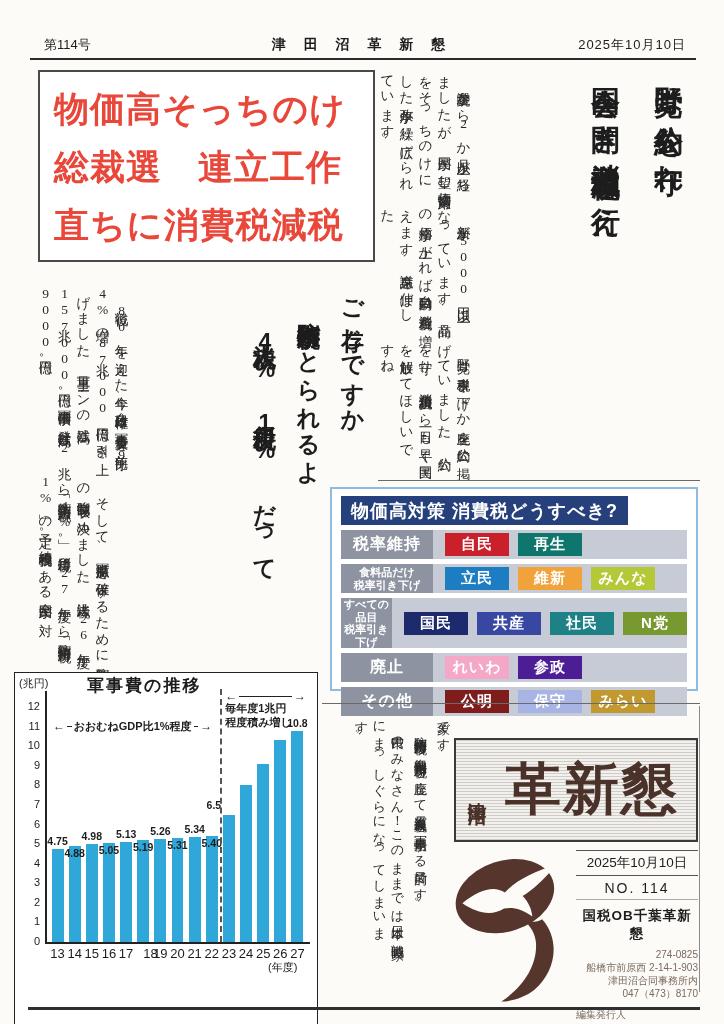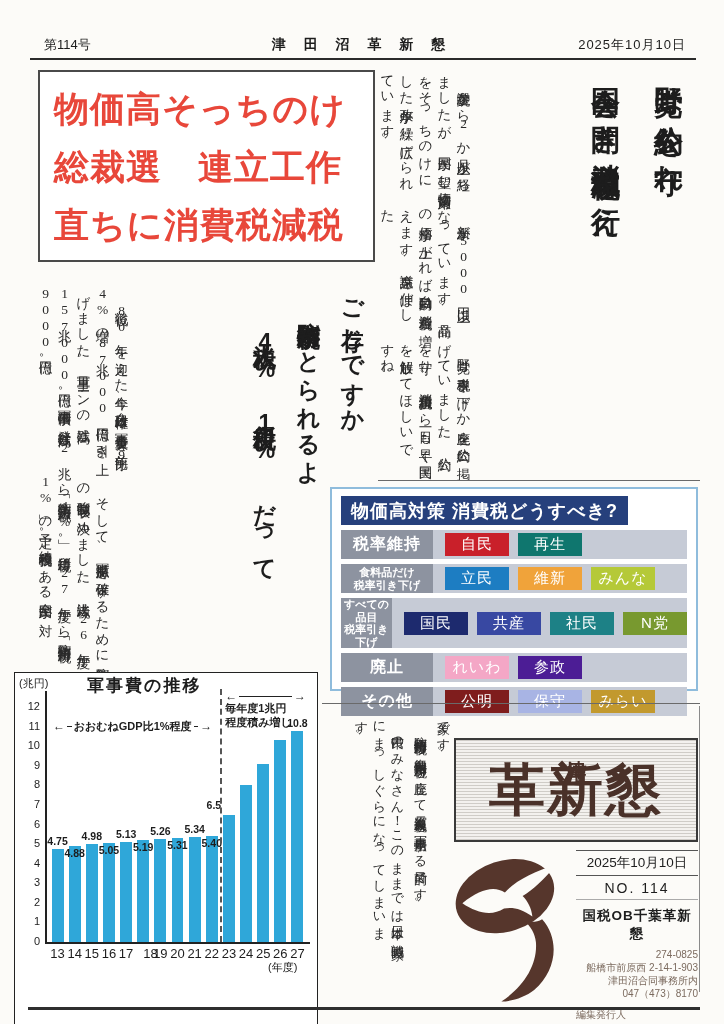--- a/index.html
+++ b/index.html
@@ -49,21 +49,21 @@
                background:#fff; border:2px solid #8fbcdc; padding:7px 9px; }
   .tax-title { display:inline-block; color:#fff; font-weight:700; font-size:18px;
                padding:3px 10px 2px; letter-spacing:1px; background:var(--title-bg,#26407c); }
   .tax-row { display:flex; align-items:stretch; margin-top:5px; min-height:29px;
              background:var(--row-bg,#c6cbd6); }
   .tax-label { width:92px; background:var(--label-bg,#8d93a0); color:#fff; font-weight:700;
                display:flex; flex-direction:column; justify-content:center;
                text-align:center; font-size:16px; letter-spacing:1px; }
   .tax-label.small { font-size:11px; line-height:12.5px; letter-spacing:0; }
   .chips { display:flex; align-items:center; gap:9px; padding-left:12px; }
-  .chip { color:#fff; font-weight:400; font-size:15px; width:64px; padding:2px 0;
+  .chip { color:#fff; font-weight:700; font-size:15px; width:64px; padding:2px 0;
           text-align:center; letter-spacing:1px; }
 
   
   .chart-box { position:absolute; left:14px; top:672px; width:304px; height:397px;
                background:#fff; border:1.5px solid #222; }
   .chart-unit { position:absolute; left:4px; top:3px; font-size:11px; }
   .chart-title { position:absolute; left:72px; top:1px; font-size:17px; font-weight:900; letter-spacing:2px; }
   .chart-plot { position:absolute; inset:0; }
   .chart-plot > div { position:absolute; }
   .ylab { text-align:right; font-size:11px; }
@@ -79,21 +79,21 @@
   .artxt { line-height:14px; }
 
   
   .bottom-body { position:absolute; left:322px; top:712px; width:130px; height:240px;
                  writing-mode:vertical-rl; text-orientation:upright; }
   .bottom-body p { margin-block-end:5px; font-size:13px; line-height:18px; }
 
   
   .masthead { position:absolute; left:454px; top:738px; width:244px; height:274px; }
   .banner { height:104px; border:2px solid #3a3a3a; display:flex; align-items:center; padding:4px;
-            background:repeating-linear-gradient(180deg,#cfccc7 0 1px,#f3f1ee 1px 3px);flex-direction:column; }
+            background:repeating-linear-gradient(180deg,#cfccc7 0 1px,#f3f1ee 1px 3px); }
   .banner-region { writing-mode:vertical-rl; text-orientation:upright; font-weight:900;
                    font-size:19px; color:#4a3129; letter-spacing:3px; margin:0 2px 0 4px; }
   .banner-name { flex:1; text-align:center; font-family:"Liberation Serif","DejaVu Serif",serif;
                  font-size:56px; font-weight:900; color:#4a3129; letter-spacing:2px; }
   .mast-logo { position:absolute; left:-4px; top:108px; width:124px; height:164px; }
   .mast-info { position:absolute; left:122px; top:112px; width:122px; text-align:center; }
   .mast-date { border-top:1px solid #555; border-bottom:1px solid #555; padding:3px 0; font-size:13.5px; }
   .mast-no   { padding:4px 0 3px; font-size:14px; border-bottom:1px solid #aaa; letter-spacing:2px; }
   .mast-org  { font-weight:700; font-size:13.5px; margin-top:7px; letter-spacing:1px; }
   .mast-addr { margin-top:5px; font-size:10px; color:#7b6a5e; line-height:13px; text-align:right; }

